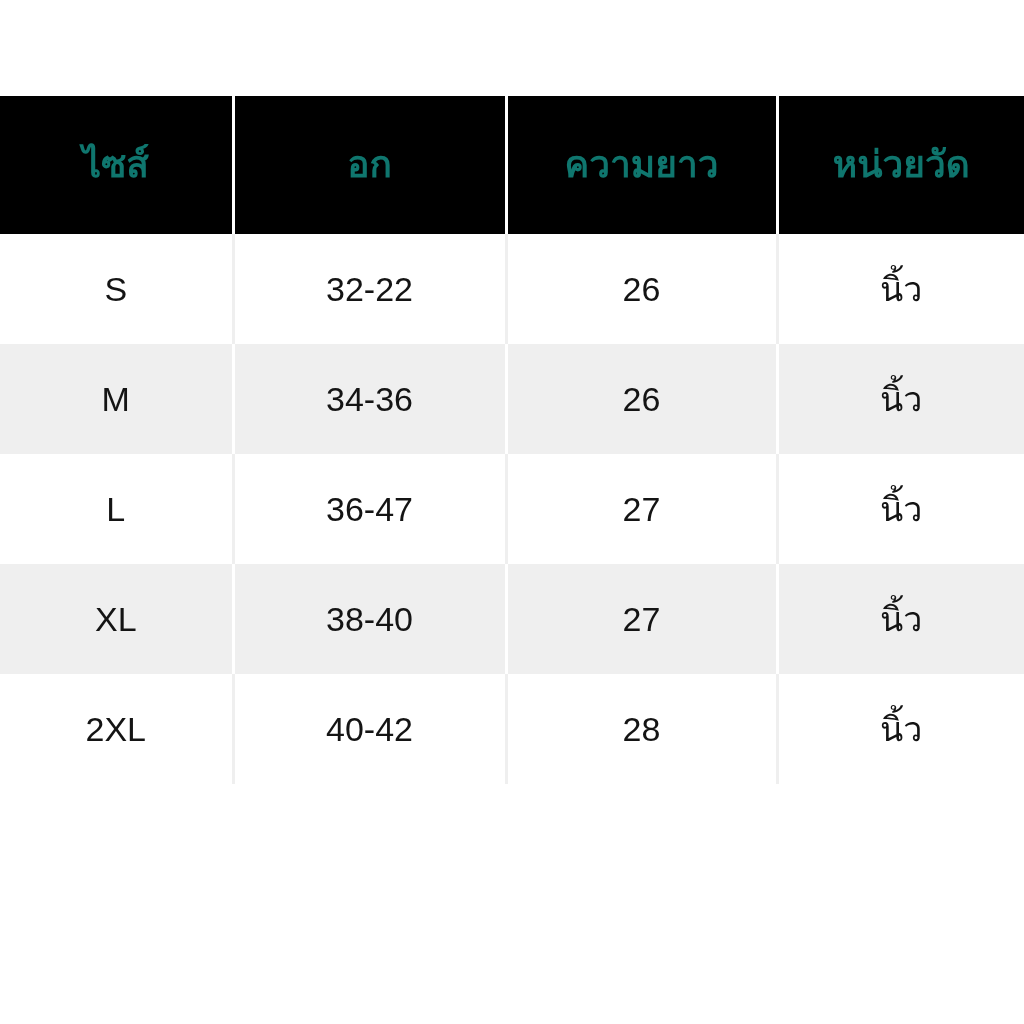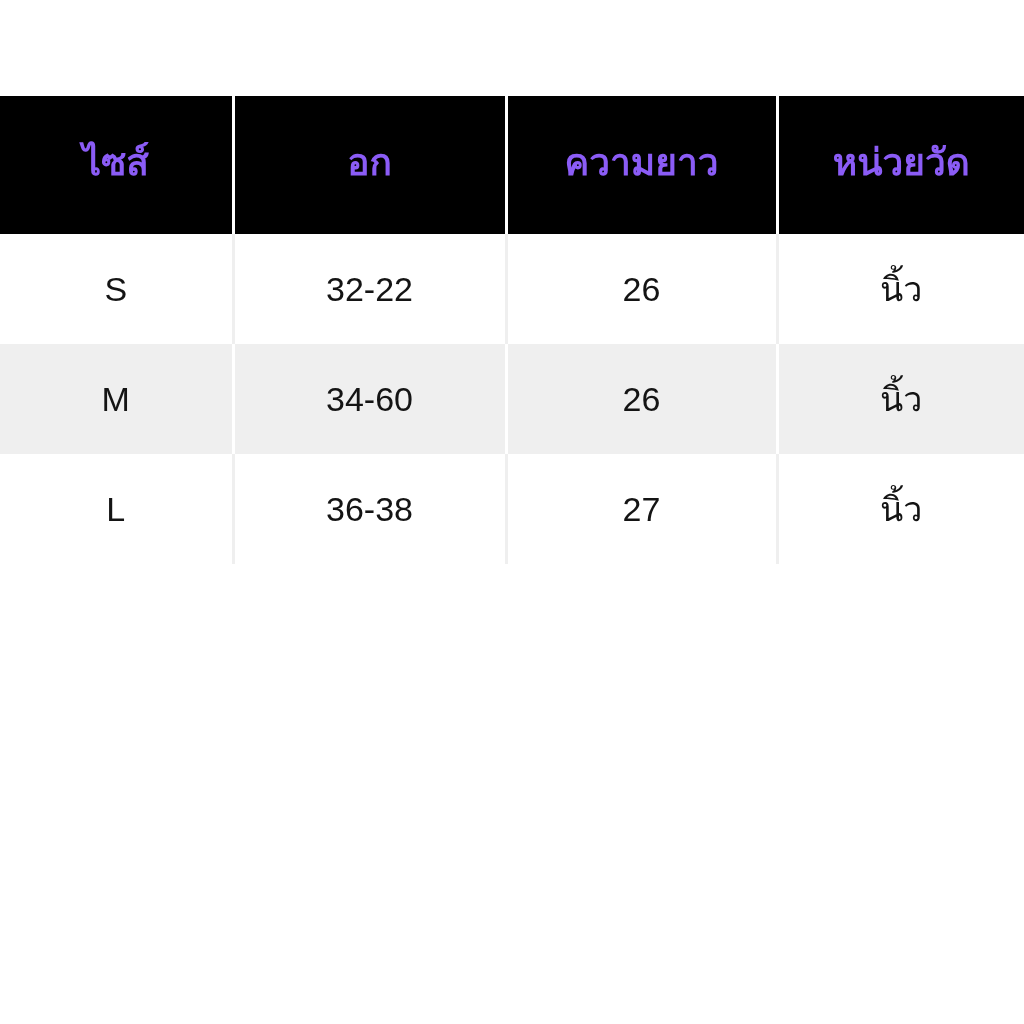--- a/index.html
+++ b/index.html
@@ -29,30 +29,29 @@
     border-collapse: collapse;
     table-layout: fixed;
   }
   .size-table col.c0 { width: 233px; }
   .size-table col.c1 { width: 273px; }
   .size-table col.c2 { width: 271px; }
   .size-table col.c3 { width: 247px; }
 
   .size-table thead th {
     background: #000000;
-    color: #8b5cf6;
+    color: #0f766e;
     height: 138px;
     font-size: 37px;
     font-weight: bold;
     text-align: center;
     vertical-align: middle;
     padding: 0;
     border-right: 3px solid #ffffff;
     line-height: 1.25;
-    font-family: Liberation Mono, monospace;
   }
   .size-table thead th:last-child {
     border-right: none;
   }
 
   .size-table tbody td {
     height: 110px;
     font-size: 34px;
     text-align: center;
     vertical-align: middle;
@@ -107,25 +106,37 @@
     </thead>
     <tbody>
       <tr class="odd">
         <td>S</td>
         <td>32-22</td>
         <td>26</td>
         <td class="unit-cell">นิ้ว</td>
       </tr>
       <tr class="even">
         <td>M</td>
-        <td>34-60</td>
+        <td>34-36</td>
         <td>26</td>
         <td class="unit-cell">นิ้ว</td>
       </tr>
       <tr class="odd">
         <td>L</td>
-        <td>36-38</td>
+        <td>36-47</td>
         <td>27</td>
+        <td class="unit-cell">นิ้ว</td>
+      </tr>
+      <tr class="even">
+        <td>XL</td>
+        <td>38-40</td>
+        <td>27</td>
+        <td class="unit-cell">นิ้ว</td>
+      </tr>
+      <tr class="odd">
+        <td>2XL</td>
+        <td>40-42</td>
+        <td>28</td>
         <td class="unit-cell">นิ้ว</td>
       </tr>
     </tbody>
   </table>
 </div>
 
 </body></html>

